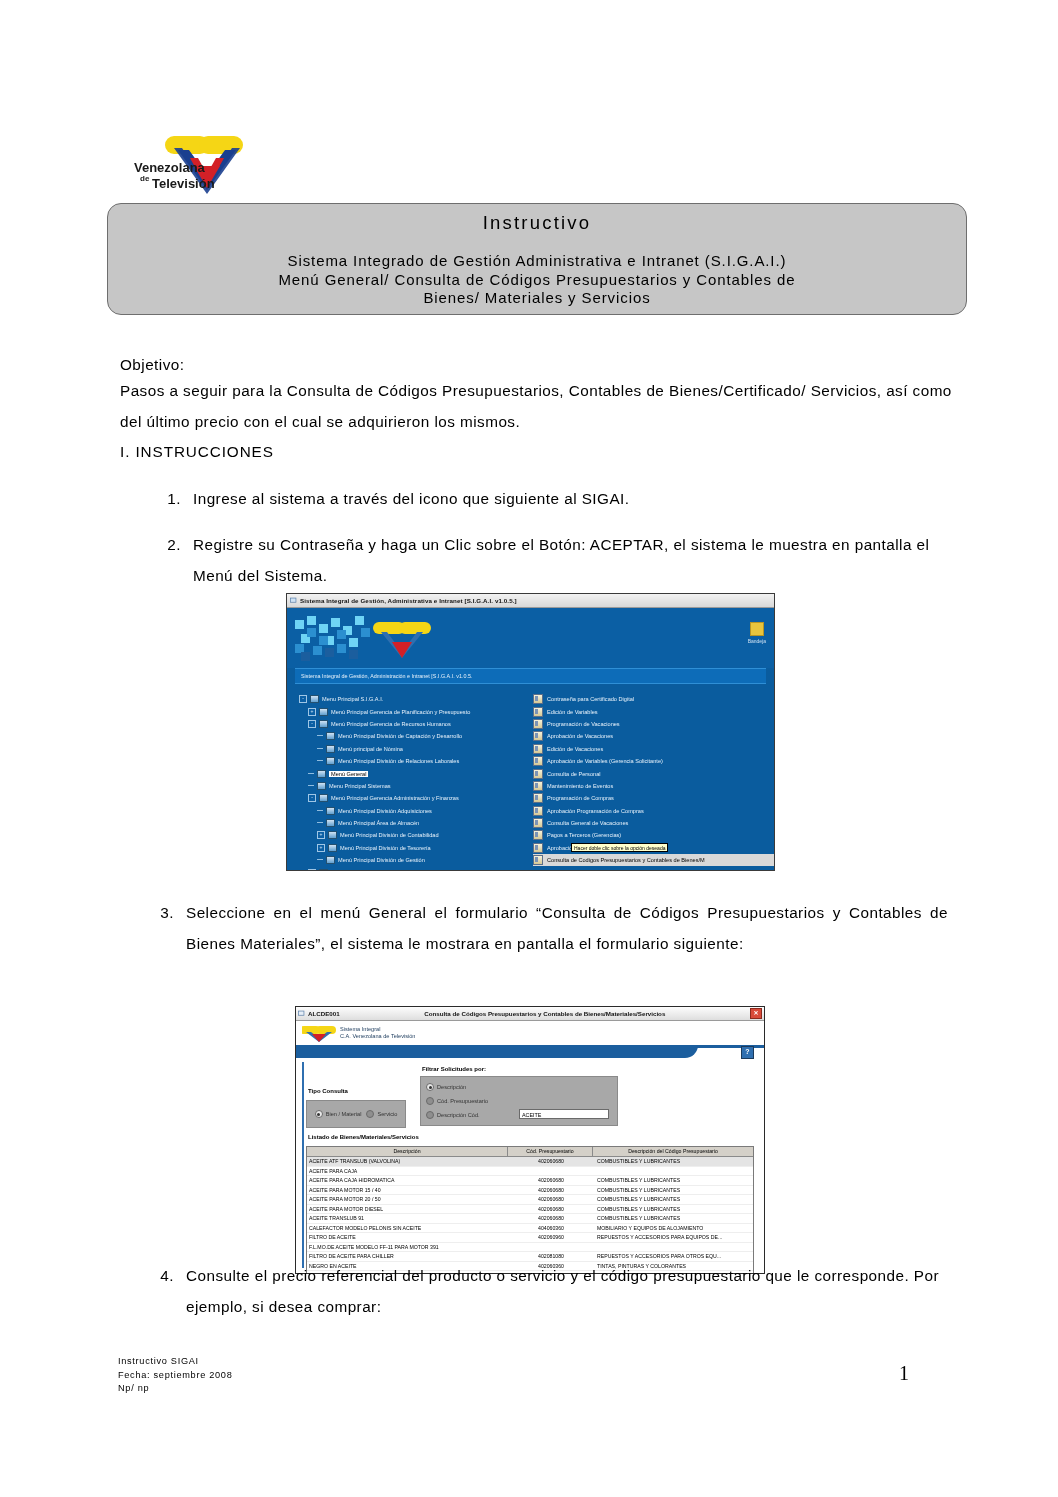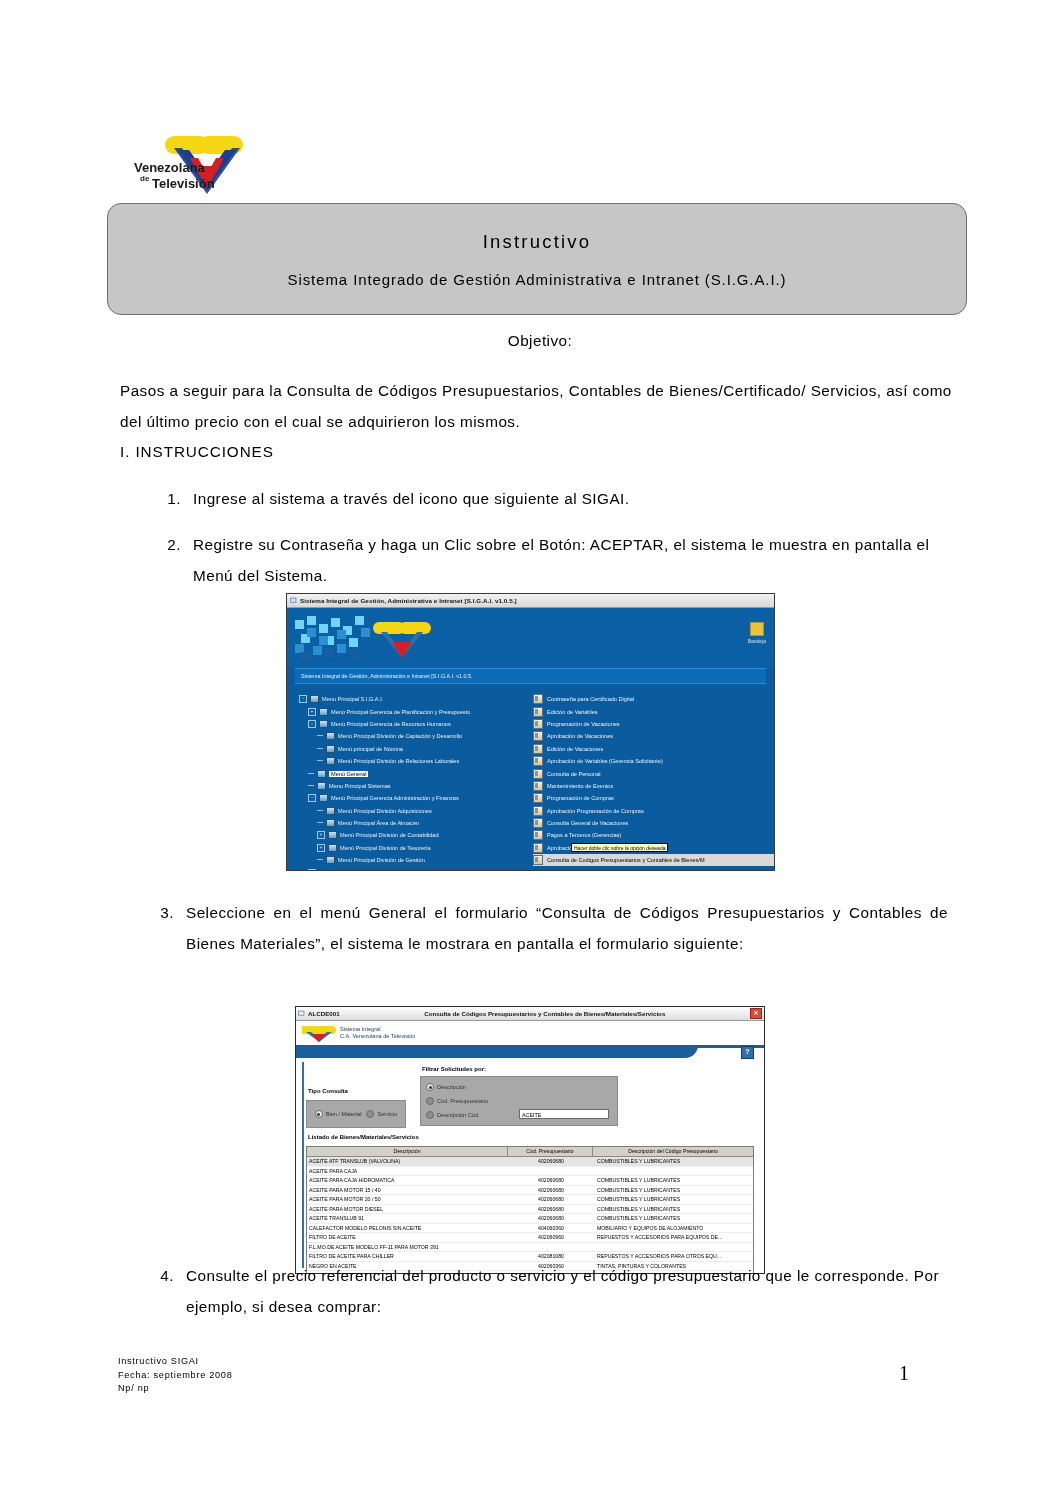--- a/index.html
+++ b/index.html
@@ -62,21 +62,21 @@
 
   
   .body-text {
     position: absolute;
     left: 120px;
     width: 840px;
     font-size: 15.3px;
     letter-spacing: 0.45px;
     color: #000;
   }
-  .objetivo { top: 332px; text-align: center; }
+  .objetivo { top: 356px; }
   .para1 {
     top: 375px;
     line-height: 31px;
   }
   .instrucciones { top: 443px; letter-spacing: 0.9px; }
 
   .step {
     position: absolute;
     font-size: 15.3px;
     letter-spacing: 0.45px;
@@ -523,20 +523,22 @@
       <text x="22" y="44" font-family="'Liberation Sans',sans-serif" font-size="13" font-weight="bold" fill="#1a1a1a">Venezolana</text>
       <text x="28" y="53" font-family="'Liberation Sans',sans-serif" font-size="8" font-weight="bold" fill="#1a1a1a">de</text>
       <text x="40" y="60" font-family="'Liberation Sans',sans-serif" font-size="13" font-weight="bold" fill="#1a1a1a">Televisión</text>
     </svg>
   </div>
 
   <div class="title-box">
     <div class="title-main">Instructivo</div>
     <div class="title-sub">
       <div>Sistema Integrado de Gestión Administrativa e Intranet (S.I.G.A.I.)</div>
+      <div>Menú General/ Consulta de Códigos Presupuestarios y Contables de</div>
+      <div>Bienes/ Materiales y Servicios</div>
     </div>
   </div>
 
   <div class="body-text objetivo">Objetivo:</div>
   <div class="body-text para1">Pasos a seguir para la Consulta de Códigos Presupuestarios, Contables de Bienes/Certificado/ Servicios, así como del último precio con el cual se adquirieron los mismos.</div>
   <div class="body-text instrucciones">I. INSTRUCCIONES</div>
 
   <div class="step step1">
     <span class="num">1.</span>
     <span class="txt">Ingrese al sistema a través del icono que siguiente al SIGAI.</span>

